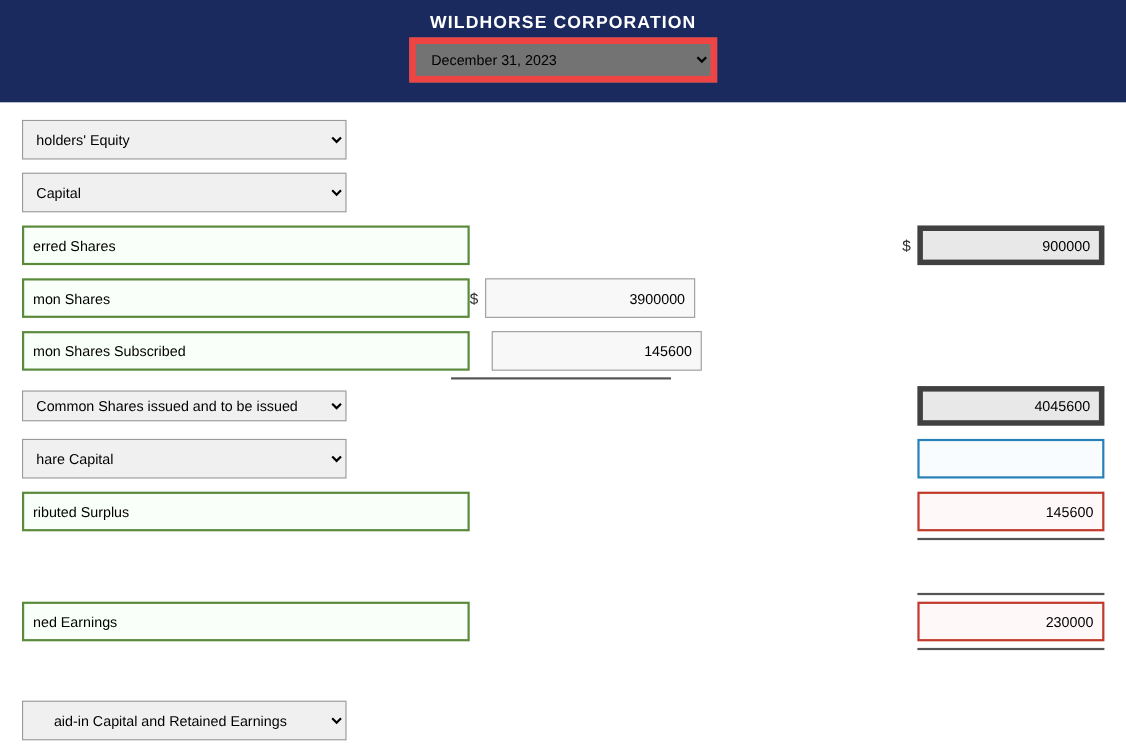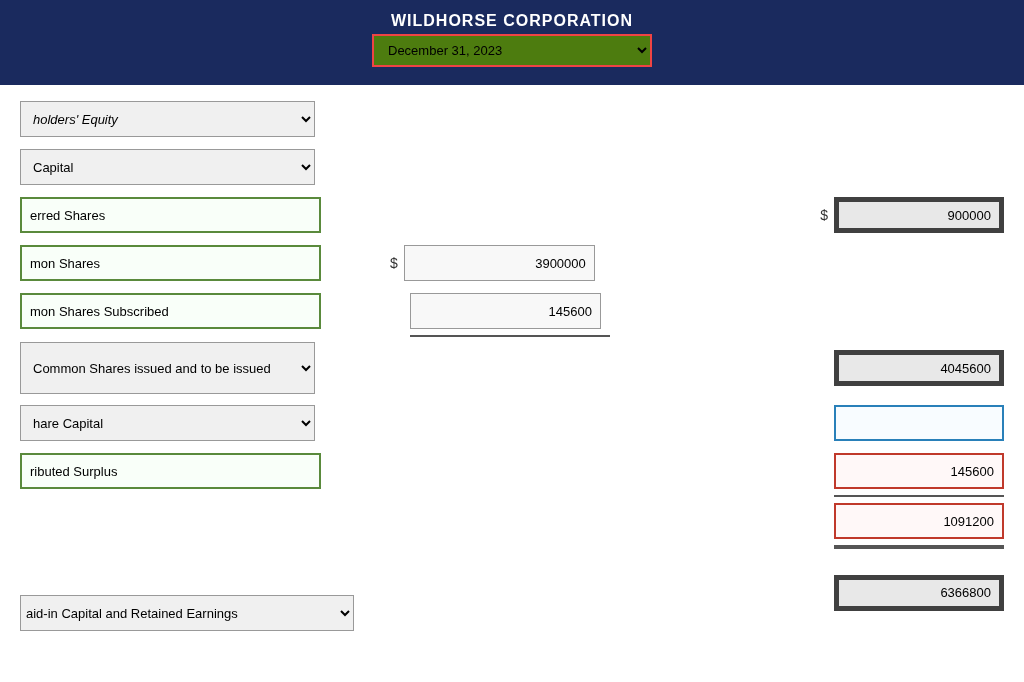--- a/index.html
+++ b/index.html
@@ -34,22 +34,22 @@
     }
 
     .statement-subtitle {
       color: #fff;
       font-size: 14px;
       font-weight: bold;
       margin-bottom: 10px;
     }
 
     .date-select {
-      background: #4d7c0f;
-      border: 2px solid #ef4444;
+      background: #737373;
+      border: 6px solid #ef4444;
       padding: 6px 30px 6px 10px;
       font-size: 13px;
       width: 280px;
       appearance: auto;
       cursor: pointer;
     }
 
     
     .content-area {
       padding: 10px 0;
@@ -62,21 +62,21 @@
       padding: 5px 20px;
       min-height: 48px;
     }
 
     .row-label {
       flex: 0 0 370px;
     }
 
     .row-label input[type="text"],
     .row-label select {
-      width: 301px;
+      width: 407px;
       height: 36px;
       padding: 4px 8px;
       font-size: 13px;
       border: 1px solid #999;
     }
 
     .row-label input.green-border {
       border: 2px solid #5a8a3c;
       background: #f9fff9;
     }
@@ -158,21 +158,21 @@
     <div class="company-title">WILDHORSE CORPORATION</div>
     <select class="date-select">
       <option>December 31, 2023</option>
     </select>
   </div>
 
   <div class="content-area">
 
     <div class="row">
       <div class="row-label">
-        <select style="width:295px;height:36px;font-size:13px;padding:4px 8px;font-style:italic;">
+        <select style="width:295px;height:36px;font-size:13px;padding:4px 8px;">
           <option>holders' Equity</option>
         </select>
       </div>
     </div>
 
     <div class="row">
       <div class="row-label">
         <select style="width:295px;height:36px;font-size:13px;padding:4px 8px;">
           <option>Capital</option>
         </select>
@@ -210,21 +210,21 @@
       </div>
     </div>
 
     <div style="display:flex;padding:0 20px;">
       <div style="flex:0 0 370px;"></div>
       <div style="flex:1;border-top:2px solid #555;margin-left:20px;max-width:200px;"></div>
     </div>
 
     <div class="row">
       <div class="row-label">
-        <select style="width:295px;height:52px;font-size:13px;padding:4px 8px;">
+        <select style="width:295px;height:28px;font-size:13px;padding:4px 8px;">
           <option>Common Shares issued and to be issued</option>
         </select>
       </div>
       <div class="spacer"></div>
       <div class="right-section">
         <input type="text" class="right-value gray-bg" value="4045600" style="">
       </div>
     </div>
 
     <div class="row">
@@ -249,42 +249,45 @@
       </div>
     </div>
 
     <div style="display:flex;padding:0 20px;">
       <div style="flex:1;"></div>
       <div style="width:170px;border-top:2px solid #555;"></div>
     </div>
 
     <div class="row">
       <div class="spacer"></div>
-      <div class="right-section">
-        <input type="text" class="right-value red-border" value="1091200" style="">
-      </div>
     </div>
 
     <div style="display:flex;padding:0 20px;">
       <div style="flex:1;"></div>
       <div style="width:170px;border-top:2px solid #555;"></div>
     </div>
 
+    <div class="row">
+      <div class="row-label">
+        <input type="text" class="green-border" value="ned Earnings" style="">
+      </div>
+      <div class="spacer"></div>
+      <div class="right-section">
+        <input type="text" class="right-value red-border" value="230000" style="">
+      </div>
+    </div>
 
     <div style="display:flex;padding:0 20px;">
       <div style="flex:1;"></div>
       <div style="width:170px;border-top:2px solid #555;"></div>
     </div>
 
     <div class="row">
       <div class="row-label">
-        <select style="width:334px;height:36px;font-size:13px;padding:4px 1px;margin-top:41px;">
+        <select style="width:295px;height:36px;font-size:13px;padding:4px 24px;margin-top:41px;">
           <option>aid-in Capital and Retained Earnings</option>
         </select>
       </div>
       <div class="spacer"></div>
-      <div class="right-section">
-        <input type="text" class="right-value gray-bg" value="6366800" style="">
-      </div>
     </div>
 
   </div>
 </div>
 
 </body></html>

